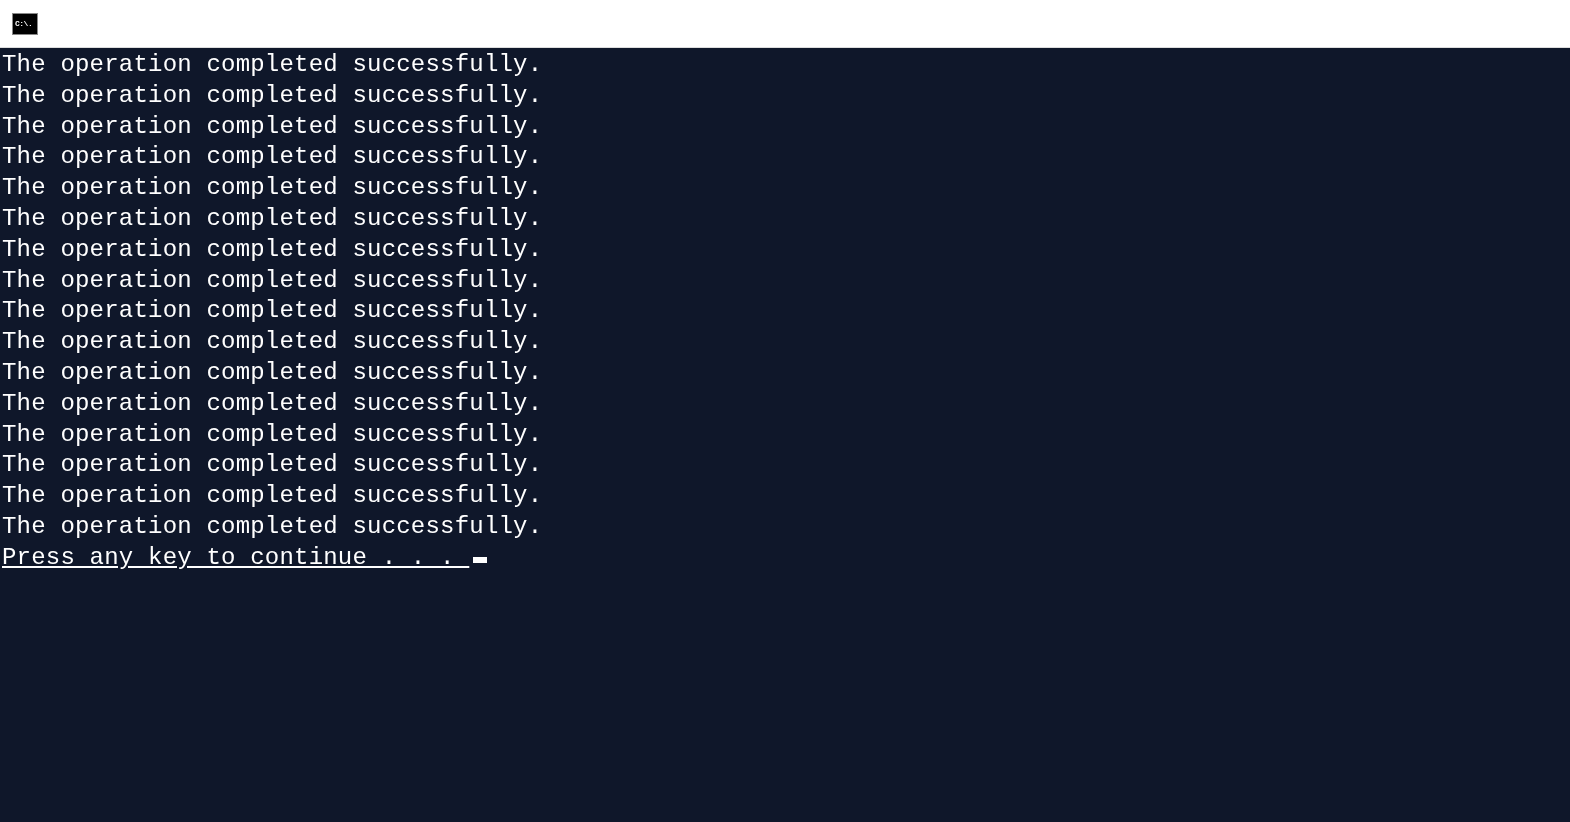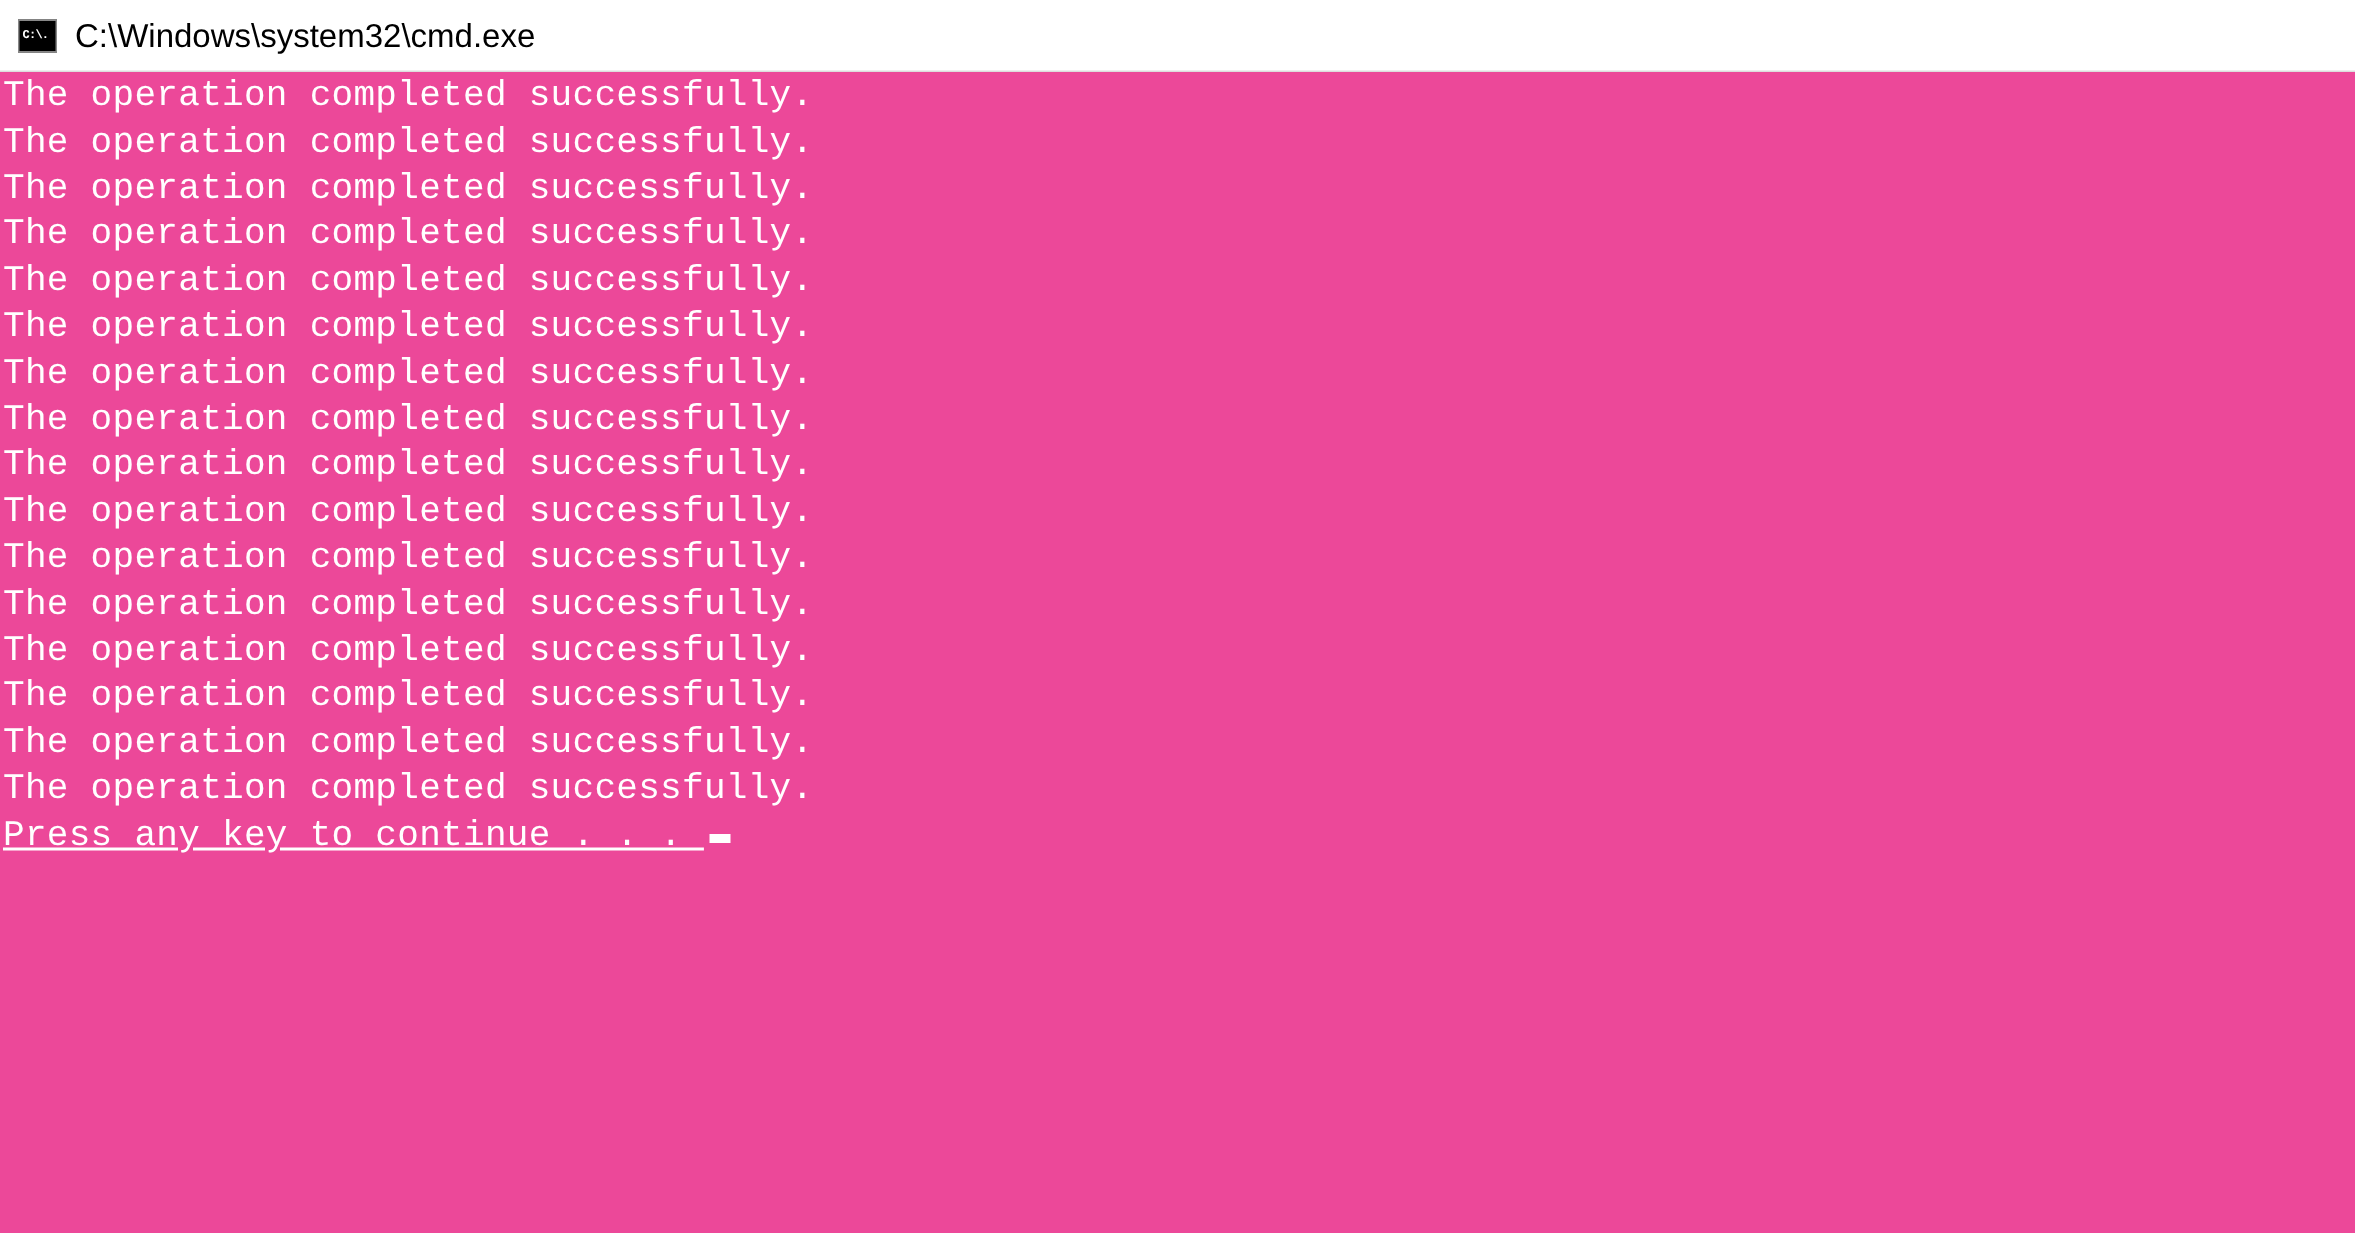--- a/index.html
+++ b/index.html
@@ -40,21 +40,21 @@
       font-weight: bold;
       letter-spacing: -0.5px;
       line-height: 1;
     }
     .window-title {
       font-family: 'Segoe UI', Tahoma, sans-serif;
       font-size: 22px;
       color: #000;
     }
     .terminal-body {
-      background: #ec4899;
+      background: #0f172a;
       color: #ffffff;
       font-size: 24px;
       line-height: 30.8px;
       padding: 2px 0 0 2px;
       height: calc(100% - 48px);
       font-family: Consolas, 'Courier New', monospace;
       white-space: pre;
       letter-spacing: 0.2px;
     }
     .output-line {
@@ -75,16 +75,15 @@
       top: -1px;
     }
   </style>
 </head>
 <body>
 
 <div class="titlebar">
   <span class="cmd-icon">
     <span class="cmd-icon-text">C:\.</span>
   </span>
-  <span class="window-title">C:\Windows\system32\cmd.exe</span>
 </div>
 
 <div class="terminal-body"><span id="lines-container"><span class="output-line">The operation completed successfully.</span><span class="output-line">The operation completed successfully.</span><span class="output-line">The operation completed successfully.</span><span class="output-line">The operation completed successfully.</span><span class="output-line">The operation completed successfully.</span><span class="output-line">The operation completed successfully.</span><span class="output-line">The operation completed successfully.</span><span class="output-line">The operation completed successfully.</span><span class="output-line">The operation completed successfully.</span><span class="output-line">The operation completed successfully.</span><span class="output-line">The operation completed successfully.</span><span class="output-line">The operation completed successfully.</span><span class="output-line">The operation completed successfully.</span><span class="output-line">The operation completed successfully.</span><span class="output-line">The operation completed successfully.</span><span class="output-line">The operation completed successfully.</span></span><span class="prompt-line">Press any key to continue . . . </span><span class="cursor"></span></div>
 
 </body></html>

